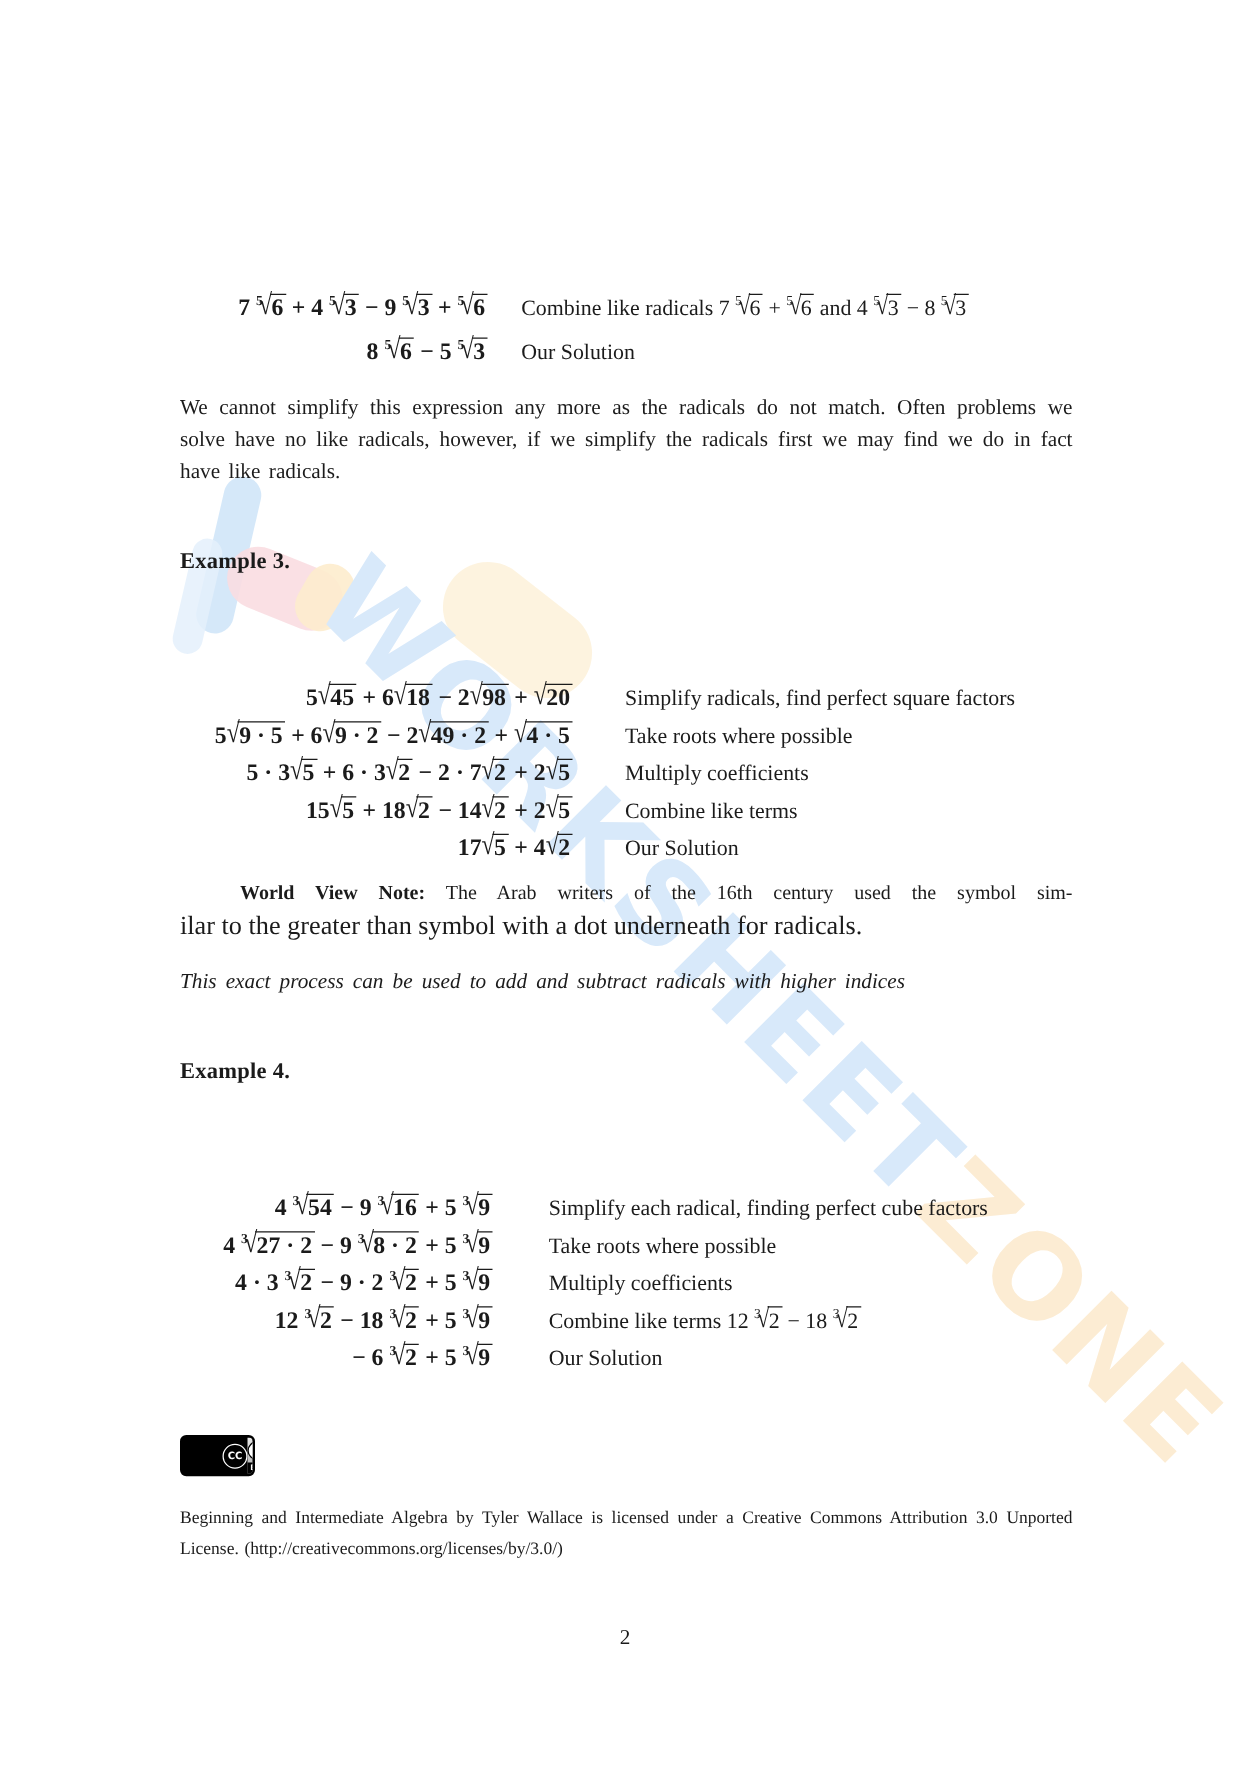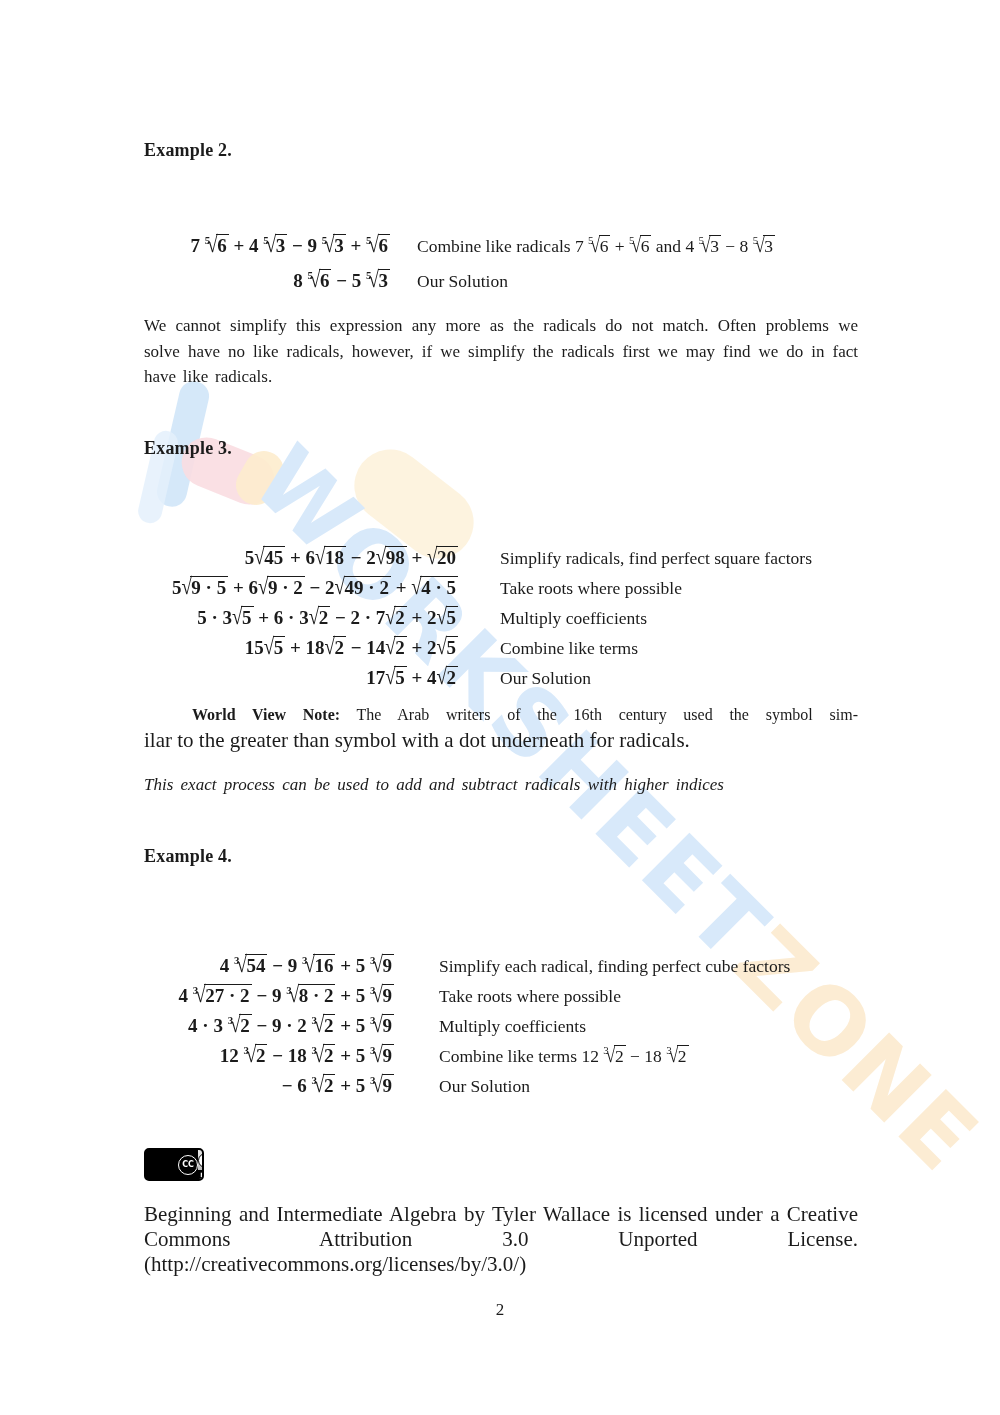--- a/index.html
+++ b/index.html
@@ -28,21 +28,21 @@
   }
   .wm-blue{color:#d8e9fa;}
   .wm-orangetxt{color:#fcecd3;}
   
   .block{position:absolute;left:144px;width:714px;z-index:1;}
   .ex-title{margin:0;font-size:18px;font-weight:bold;letter-spacing:.2px;}
   .para{font-size:17px;line-height:25.5px;text-align:justify;word-spacing:2.5px;}
   .para-single{font-size:17px;line-height:25.5px;word-spacing:3px;font-style:italic;}
   .wvn-line1{font-size:16px;line-height:25.5px;text-align:justify;text-align-last:justify;word-spacing:2px;margin-left:48px;}
   .wvn-line2{font-size:21px;line-height:25.5px;}
-  .license-text{font-size:21px;line-height:25px;text-align:justify;word-spacing:1px;}
+  .license-text{font-size:14px;line-height:25px;text-align:justify;word-spacing:1px;}
   
   .mrow{display:flex;align-items:baseline;font-size:19px;height:27px;}
   .ex2 .mrow{margin-bottom:8px;}
   .ex3 .mrow,.ex4 .mrow{margin-bottom:3px;gap:15px;}
   .meq{text-align:right;white-space:nowrap;font-weight:bold;}
   .ex2 .meq{width:246px;} .ex2 .mnote{padding-left:27px;}
   .ex3 .meq{width:314px;} .ex3 .mnote{padding-left:27px;}
   .ex4 .meq{width:250px;} .ex4 .mnote{padding-left:30px;}
   .mnote{white-space:nowrap;font-size:17.5px;margin-top:48px;}
   .rt{white-space:nowrap;}
@@ -71,21 +71,20 @@
 <div class="page">
 
   <div class="wm wm-stroke"></div>
   <div class="wm wm-stroke2"></div>
   <div class="wm wm-pink"></div>
   <div class="wm wm-orange"></div>
   <div class="wm wm-orange2"></div>
 
   <div class="wm-text"><span class="wm-blue">WORKSHEET</span><span class="wm-orangetxt">ZONE</span></div>
 
-  <h2 class="block ex-title" style="top:140px">Example 2.</h2>
 
   <div class="block ex2" style="top:188px">
     <div class="mrow">
       <div class="meq"><span class="mx">7 </span><span class="rt"><span class="ix">5</span><span class="sg">√</span><span class="rc">6</span></span><span class="mx"> + 4 </span><span class="rt"><span class="ix">5</span><span class="sg">√</span><span class="rc">3</span></span><span class="mx"> − 9 </span><span class="rt"><span class="ix">5</span><span class="sg">√</span><span class="rc">3</span></span><span class="mx"> + </span><span class="rt"><span class="ix">5</span><span class="sg">√</span><span class="rc">6</span></span></div>
       <div class="mnote"><span class="mx">Combine like radicals 7 </span><span class="rt"><span class="ix">5</span><span class="sg">√</span><span class="rc">6</span></span><span class="mx"> + </span><span class="rt"><span class="ix">5</span><span class="sg">√</span><span class="rc">6</span></span><span class="mx"> and 4 </span><span class="rt"><span class="ix">5</span><span class="sg">√</span><span class="rc">3</span></span><span class="mx"> − 8 </span><span class="rt"><span class="ix">5</span><span class="sg">√</span><span class="rc">3</span></span></div>
     </div>
     <div class="mrow">
       <div class="meq"><span class="mx">8 </span><span class="rt"><span class="ix">5</span><span class="sg">√</span><span class="rc">6</span></span><span class="mx"> − 5 </span><span class="rt"><span class="ix">5</span><span class="sg">√</span><span class="rc">3</span></span></div>
       <div class="mnote"><span class="mx">Our Solution</span></div>
     </div>

